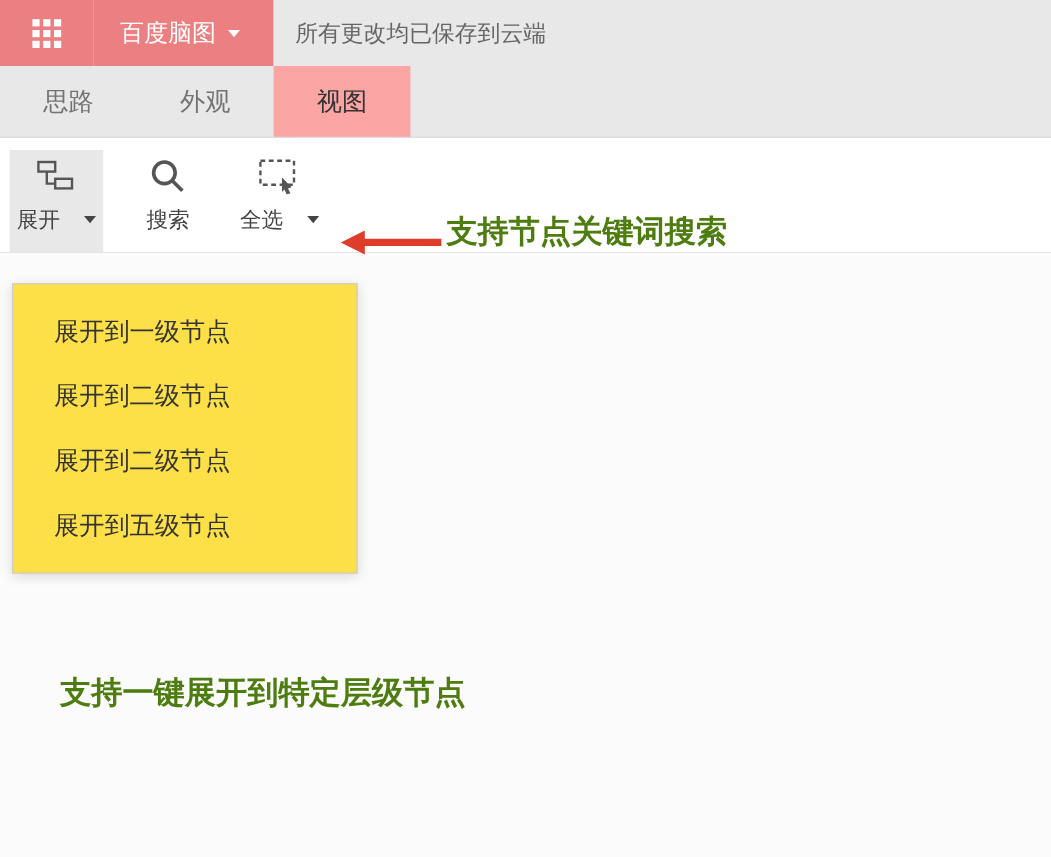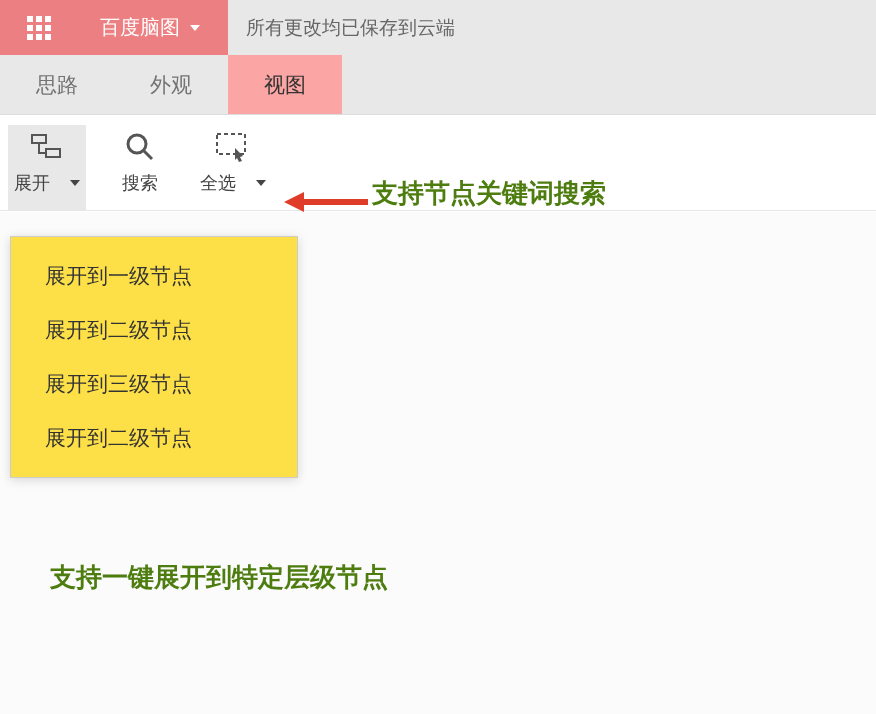--- a/index.html
+++ b/index.html
@@ -212,22 +212,22 @@
       <span class="caret"></span>
     </div>
   </div>
 </div>
 
 <div class="canvas"></div>
 
 <div class="dropdown">
   <div class="dropdown-item">展开到一级节点</div>
   <div class="dropdown-item">展开到二级节点</div>
-  <div class="dropdown-item">展开到三级节点</div>
   <div class="dropdown-item">展开到二级节点</div>
+  <div class="dropdown-item">展开到五级节点</div>
 </div>
 
 <svg class="arrow" viewBox="0 0 84 24">
   <path d="M84 12 L12 12" stroke="#e03c2a" stroke-width="6"></path>
   <path d="M0 12 L20 2 L20 22 Z" fill="#e03c2a"></path>
 </svg>
 <div class="annotation ann1">支持节点关键词搜索</div>
 <div class="annotation ann2">支持一键展开到特定层级节点</div>
 
 </body></html>

